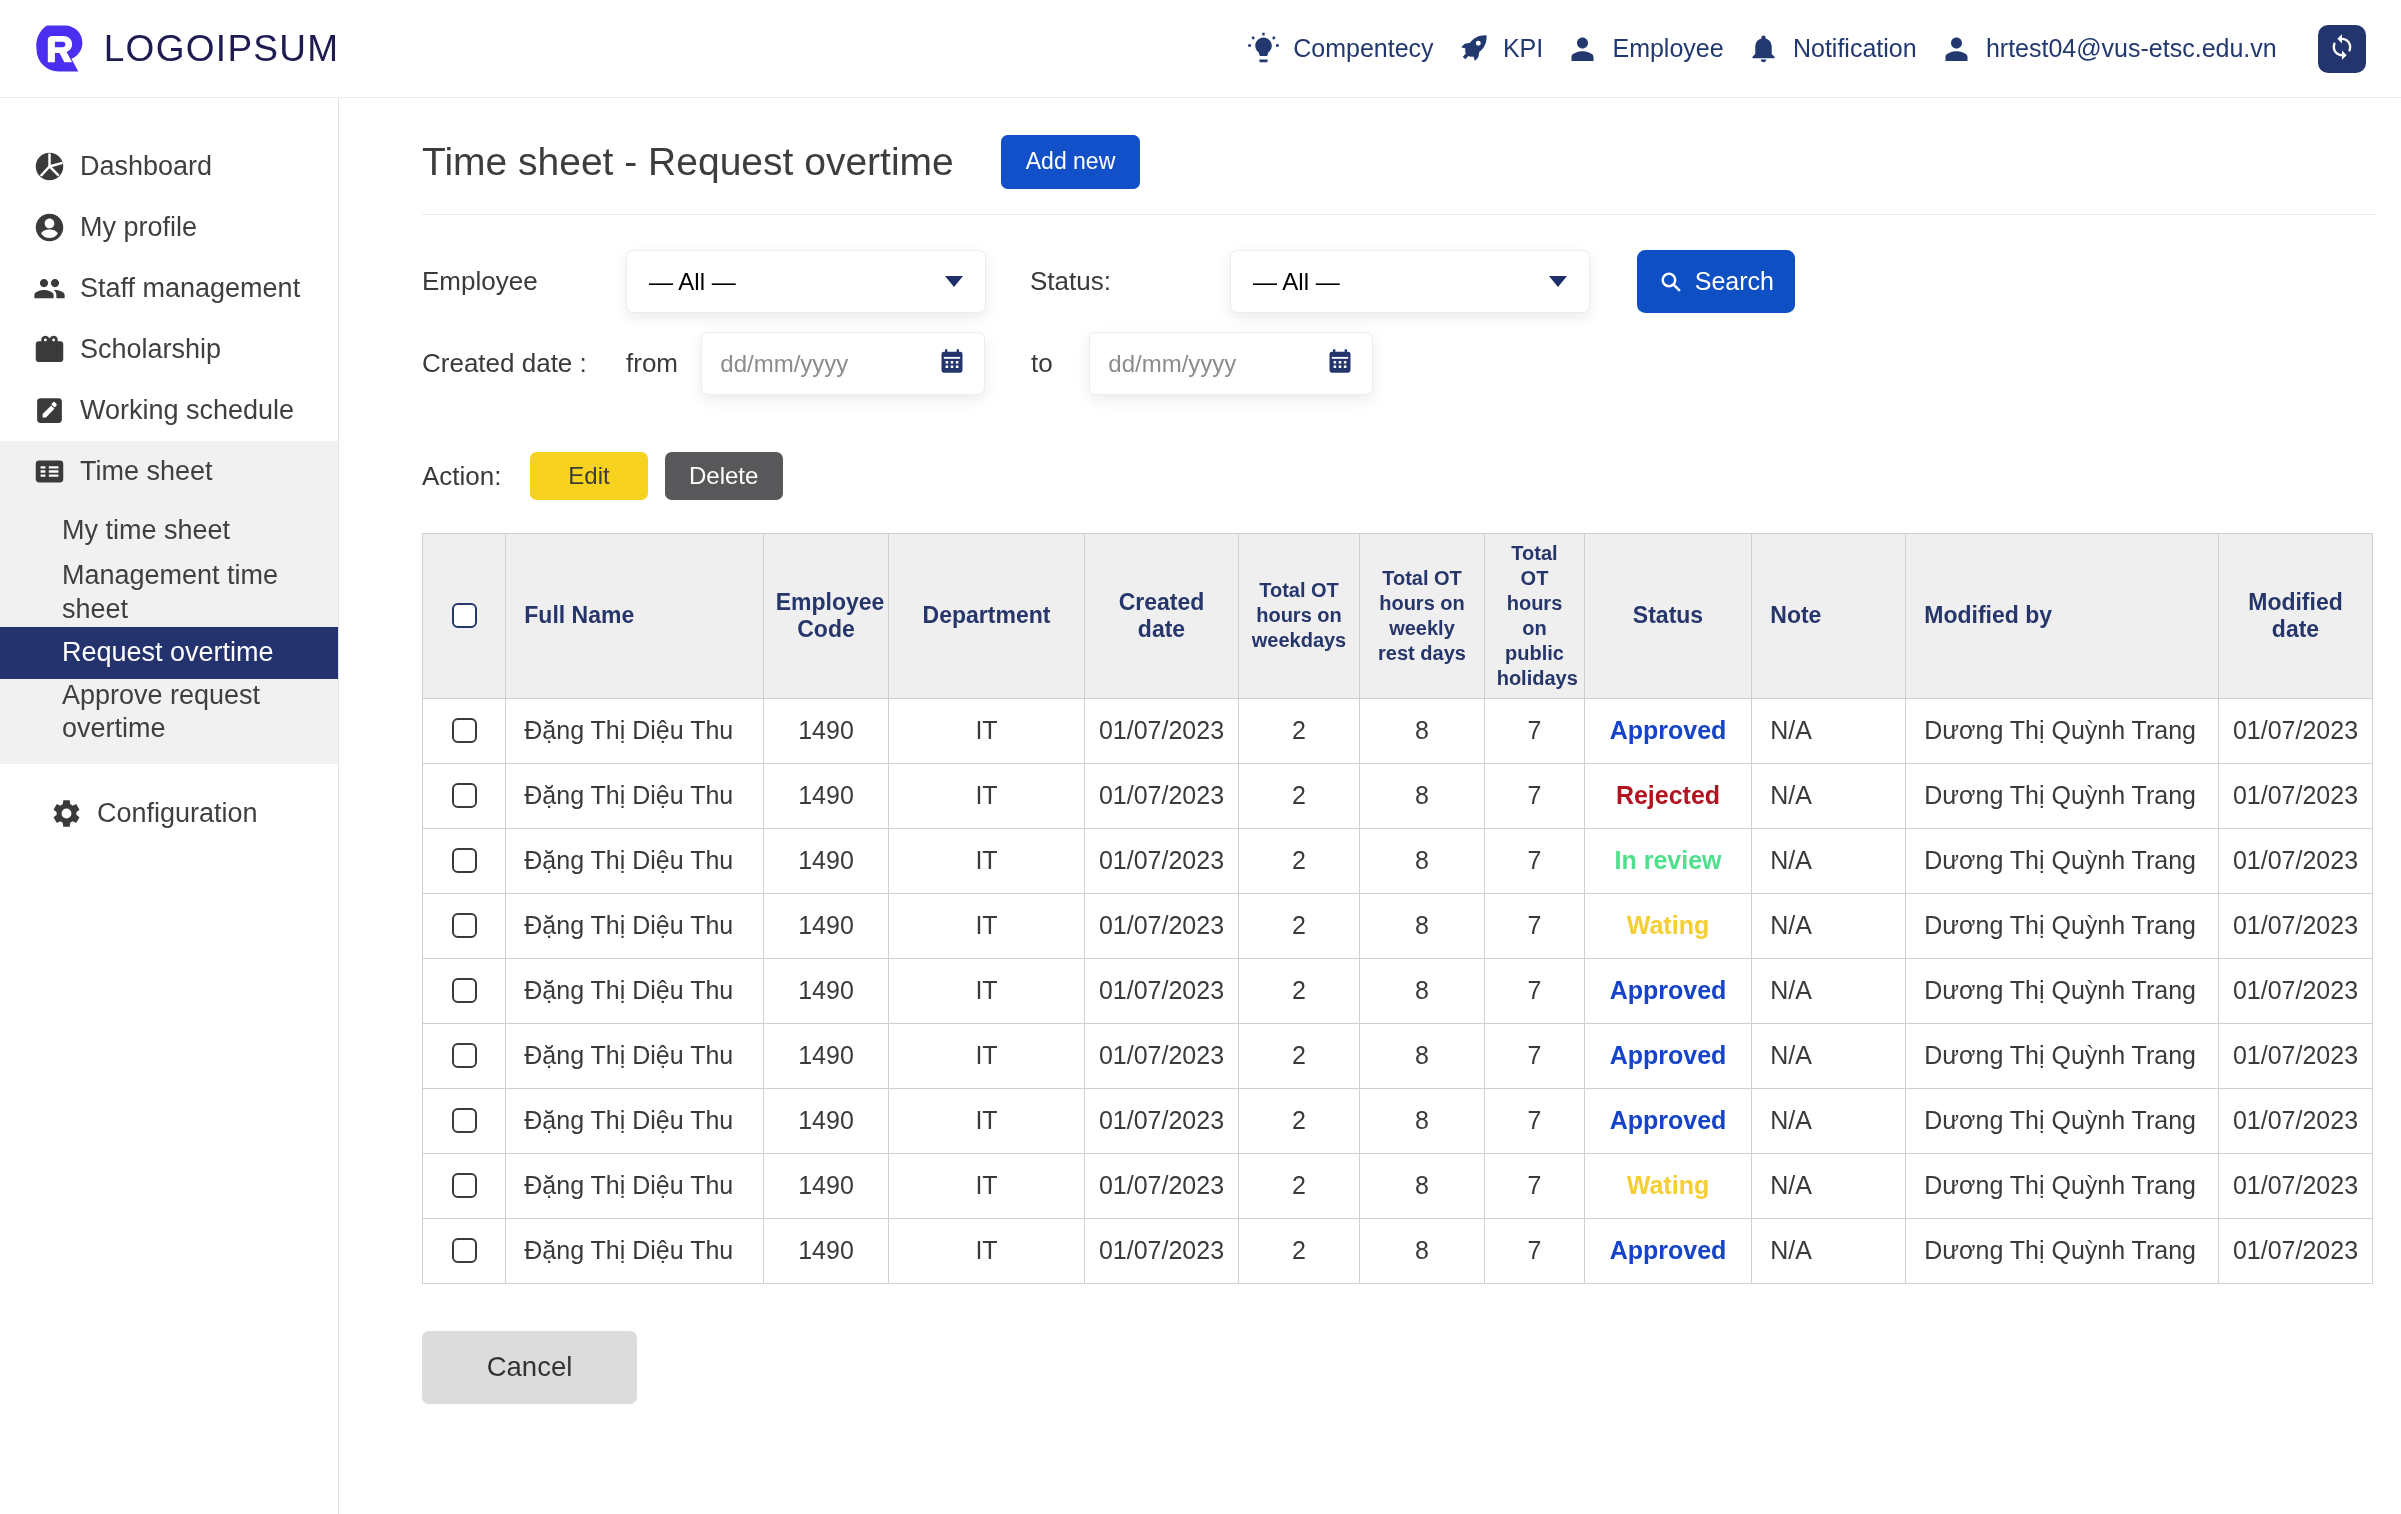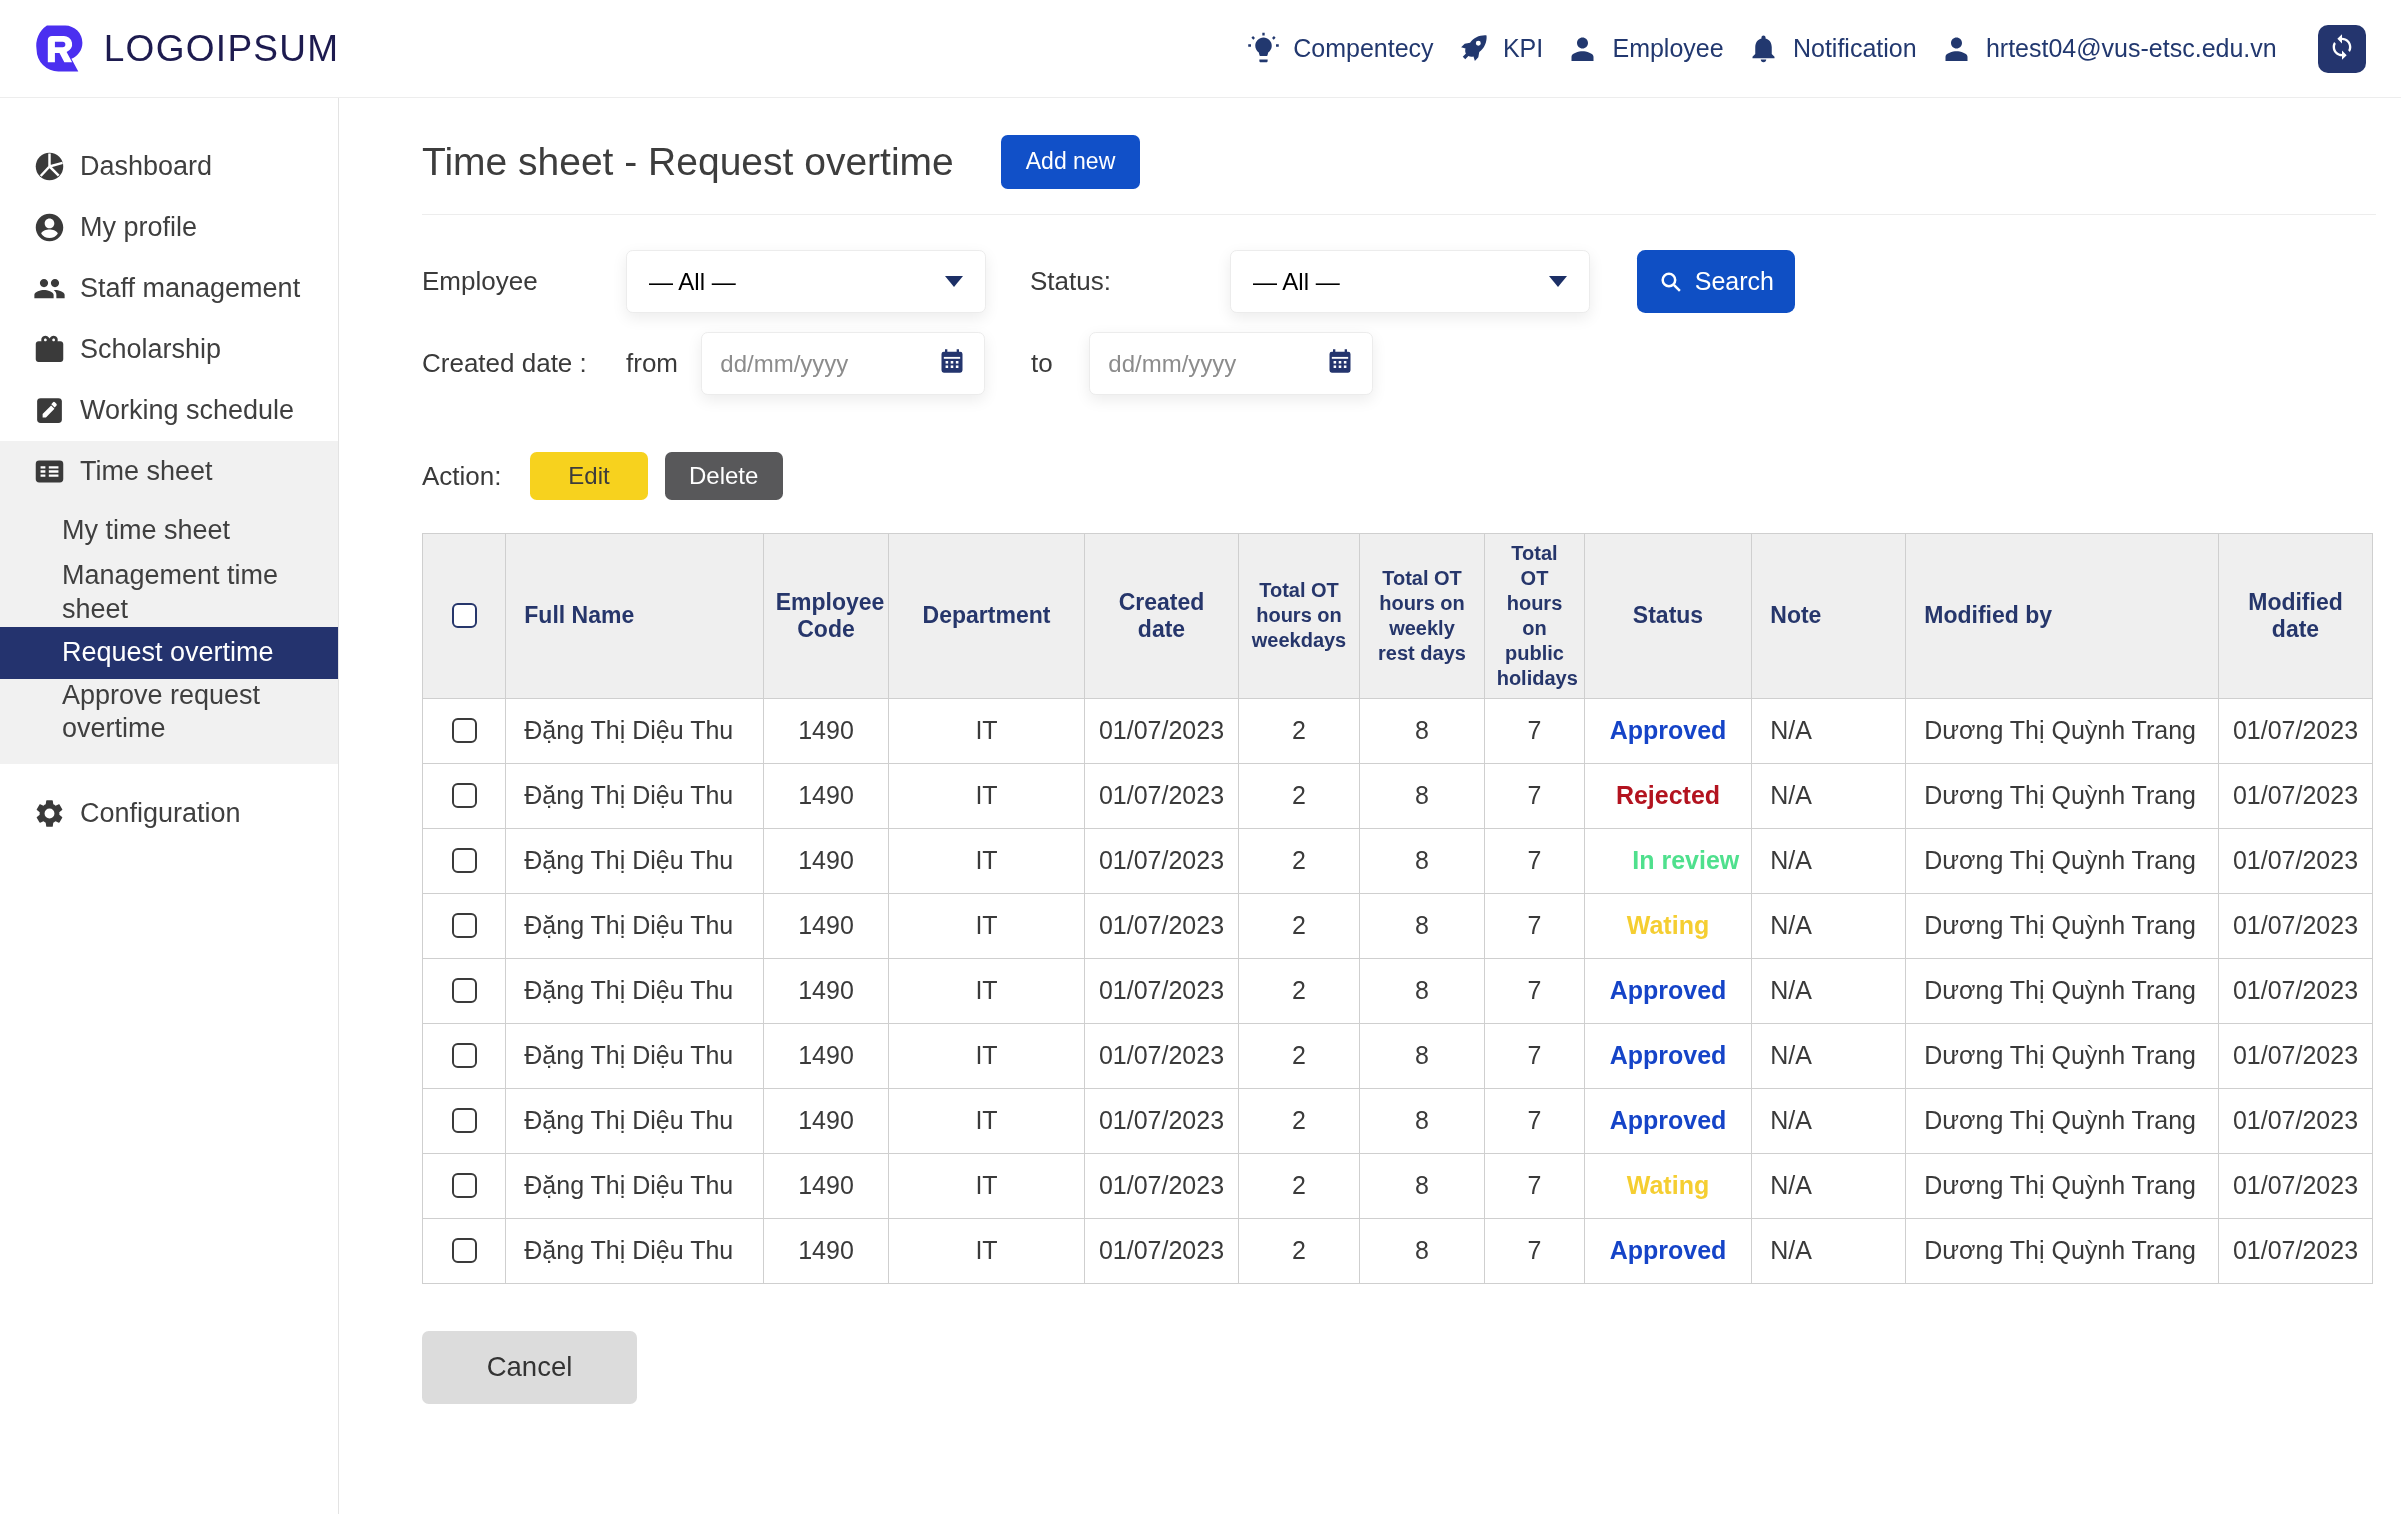--- a/index.html
+++ b/index.html
@@ -19,21 +19,21 @@
 
   
   .layout { display:flex; height:1417px; }
   .sidebar { width:339px; flex-shrink:0; border-right:1.7px solid #e3e3e3; padding-top:38px; background:#fff; }
   .side-item { display:flex; align-items:center; gap:14px; padding:0 16.7px 0 33px; height:61px; font-size:27px; color:#3f3f3f; cursor:pointer; }
   .side-item .icn { display:flex; }
   .side-item .icn svg { width:33px; height:33px; color:#3a3a3a; }
   .side-group { background:#f1f1f1; padding-bottom:18.3px; }
   .side-sub { display:flex; align-items:center; padding:0 25px 0 62px; min-height:57px; font-size:27px; color:#3f3f3f; cursor:pointer; line-height:1.25; }
   .side-sub.active { background:#24336e; color:#fff; min-height:52px; }
-  .side-bottom { margin-top:18.3px; }
+  .side-bottom { margin-top:18.3px;margin-left:17px; }
 
   
   .main { flex:1; padding:37px 25px 0 83px; }
   .title-row { display:flex; align-items:center; gap:47px; }
   .page-title { font-size:39px; font-weight:500; color:#3d3d3d; }
   .add-new { background:#1150c8; color:#fff; font-size:23px; padding:13.3px 25px; border:none; border-radius:6.7px; cursor:pointer; font-family:inherit; }
   .divider { height:1.7px; background:#ededed; margin-top:25px; }
 
   .filters { margin-top:35px; }
   .f-row { display:flex; align-items:center; }
@@ -353,21 +353,21 @@
             <td>
               <div class="checkbox"></div>
             </td>
             <td class="left">Đặng Thị Diệu Thu</td>
             <td>1490</td>
             <td>IT</td>
             <td>01/07/2023</td>
             <td>2</td>
             <td>8</td>
             <td>7</td>
-            <td class="status-cell" style="color: rgb(79, 224, 141); text-align: right;">In review</td>
+            <td class="status-cell" style="color: rgb(79, 224, 141);">In review</td>
             <td class="left">N/A</td>
             <td class="left">Dương Thị Quỳnh Trang</td>
             <td>01/07/2023</td>
           </tr>
           <tr>
             <td>
               <div class="checkbox"></div>
             </td>
             <td class="left">Đặng Thị Diệu Thu</td>
             <td>1490</td>

